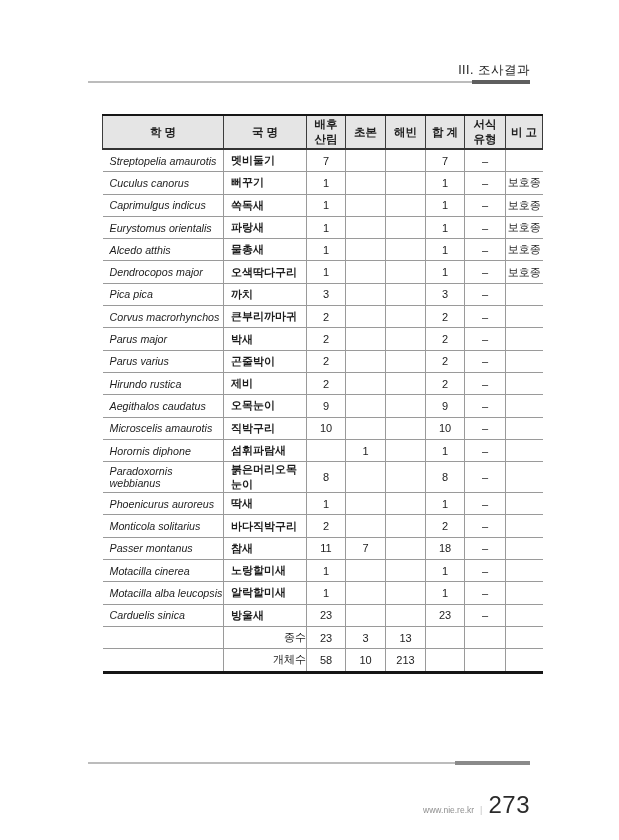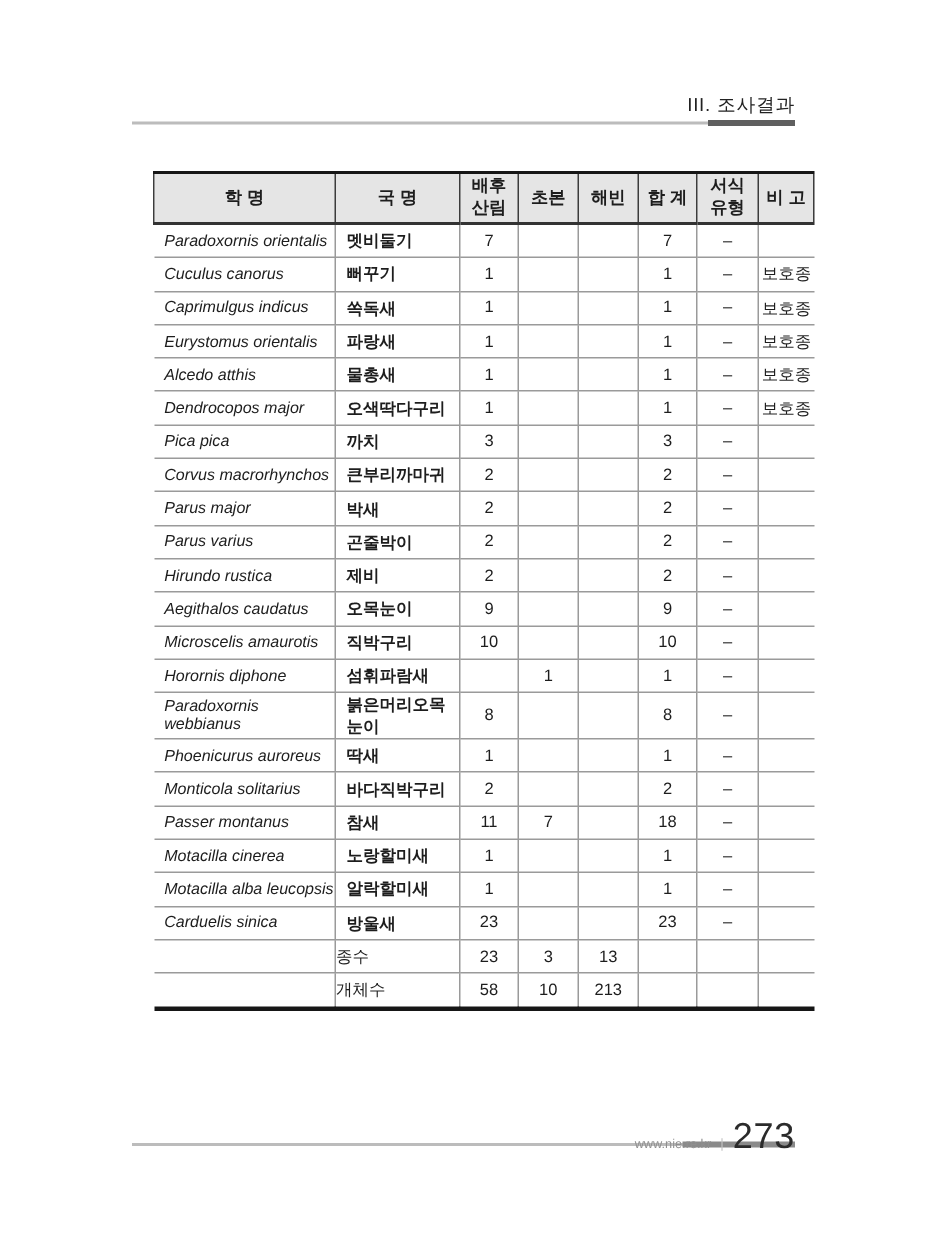--- a/index.html
+++ b/index.html
@@ -19,26 +19,26 @@
   th{background:#e5e5e5;font-weight:bold;font-size:11.5px;height:32px;
     border:1px solid #3c3c3c;border-top:none;border-bottom:2px solid #333;
     white-space:pre-line;line-height:1.3;padding:0 2px;vertical-align:middle;text-align:center;}
   td{height:21.3px;font-size:11px;border:1px solid #9a9a9a;vertical-align:middle;padding:0;}
   td:first-child{border-left:none;}
   td:last-child{border-right:none;}
   tr td:nth-child(8){border-left:1.2px solid #3a3a3a;}
   .sci{font-style:italic;text-align:left;padding-left:7px;font-size:10.7px;}
   .kor{text-align:left;padding-left:7px;font-weight:bold;}
   .num{text-align:center;}
-  .sum-label{text-align:left;padding-left:0;}
+  .sum-label{text-align:right;padding-left:0;}
 
   
   .rule-bottom{position:absolute;top:762px;left:88px;width:442px;height:2px;background:#bcbcbc;}
   .rule-bottom-dark{position:absolute;top:761px;left:455px;width:75px;height:4px;background:#8a8a8a;}
-  .footer{position:absolute;top:744px;left:0;width:530px;display:flex;
+  .footer{position:absolute;top:791px;left:0;width:530px;display:flex;
     justify-content:flex-end;align-items:baseline;gap:6px;}
   .site{font-size:8.5px;color:#8f8f8f;}
   .sep{font-size:9px;color:#c4c4c4;}
   .pagenum{font-size:24px;color:#2b2b2b;letter-spacing:.5px;}
 </style>
 </head>
 <body>
 
 <div class="section-header">III. 조사결과</div>
 <div class="rule-top"></div>
@@ -64,21 +64,21 @@
       <th>초본</th>
       <th>해빈</th>
       <th>합 계</th>
       <th>서식
 유형</th>
       <th>비 고</th>
     </tr>
   </thead>
   <tbody>
   <tr>
-    <td class="sci">Paradoxornis orientalis</td>
+    <td class="sci">Streptopelia amaurotis</td>
     <td class="kor">멧비둘기</td>
     <td class="num">7</td>
     <td class="num"></td>
     <td class="num"></td>
     <td class="num">7</td>
     <td class="num">–</td>
     <td class="num"></td>
   </tr>
 
   <tr>

